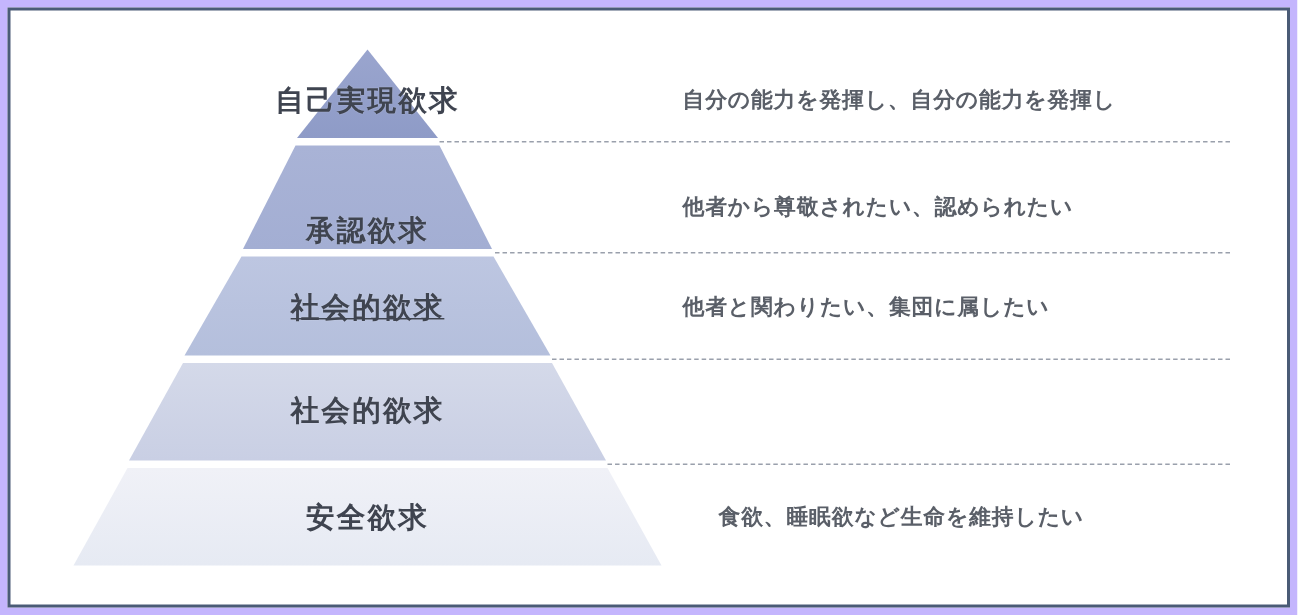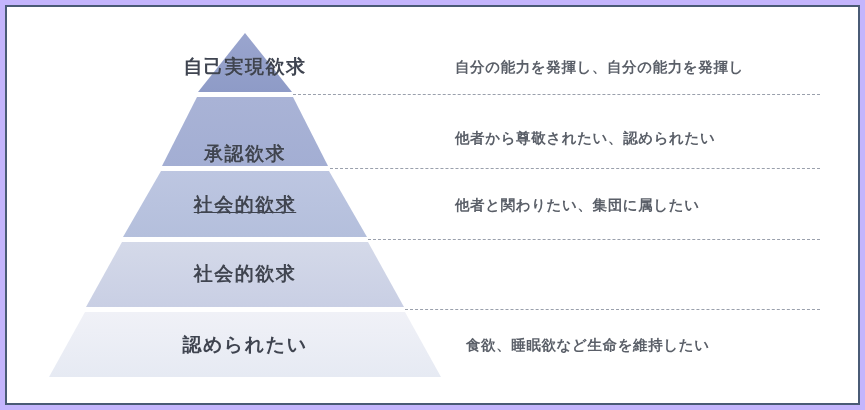--- a/index.html
+++ b/index.html
@@ -108,25 +108,25 @@
 
     <polygon points="85,312 405,312 441,377 49,377" fill="url(#g1)"></polygon>
   </svg>
 
   <div class="canvas">
 
     <div class="tier-label" style="left:245px; top:67px;">自己実現欲求</div>
     <div class="tier-label" style="left:245px; top:138px;margin-top:16px;">承認欲求</div>
     <div class="tier-label" style="left:245px; top:205px;text-decoration:underline;">社会的欲求</div>
     <div class="tier-label" style="left:245px; top:274px;">社会的欲求</div>
-    <div class="tier-label" style="left:245px; top:345px;">認められたい</div>
+    <div class="tier-label" style="left:245px; top:345px;">安全欲求</div>
 
     <div class="tier-desc" style="left:455px; top:67px;">自分の能力を発揮し、自分の能力を発揮し</div>
     <div class="tier-desc" style="left:455px; top:138px;">他者から尊敬されたい、認められたい</div>
     <div class="tier-desc" style="left:455px; top:205px;">他者と関わりたい、集団に属したい</div>
-    <div class="tier-desc" style="left:466px; top:345px;">食欲、睡眠欲など生命を維持したい</div>
+    <div class="tier-desc" style="left:479px; top:345px;">食欲、睡眠欲など生命を維持したい</div>
 
     <div class="dashline" style="left:293px; top:94px; width:527px;"></div>
     <div class="dashline" style="left:330px; top:168px; width:490px;"></div>
     <div class="dashline" style="left:368px; top:239px; width:452px;"></div>
     <div class="dashline" style="left:405px; top:309px; width:415px;"></div>
   </div>
 </div>
 
 </body></html>

